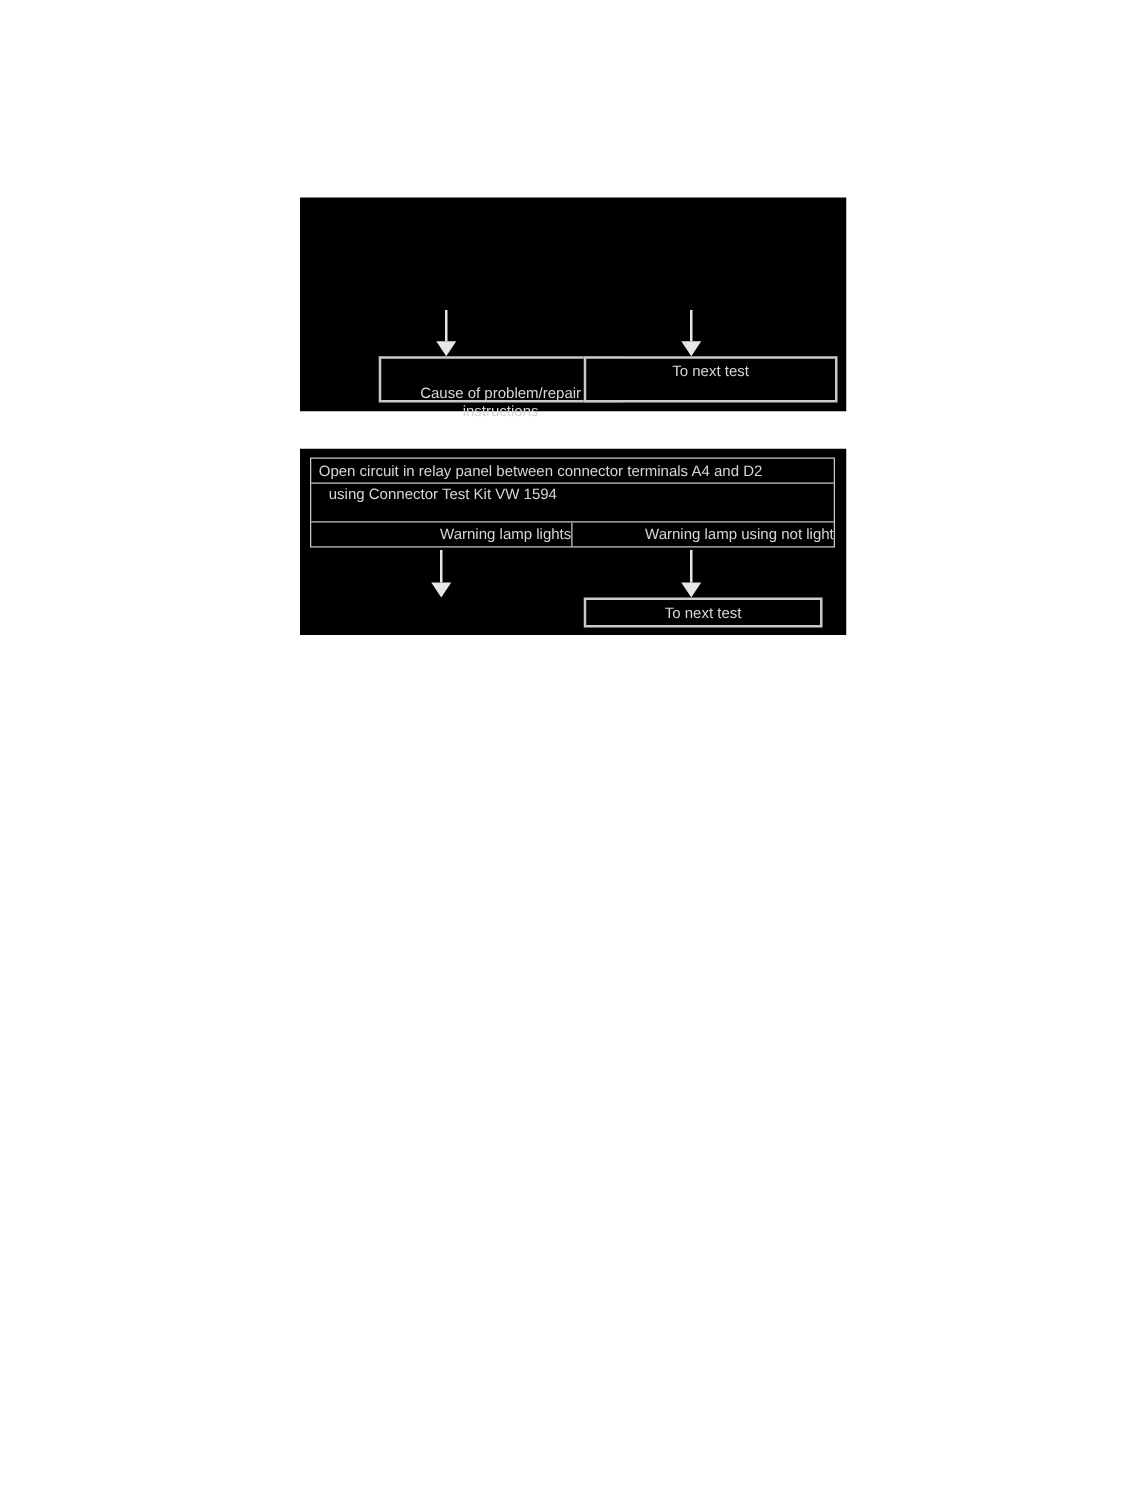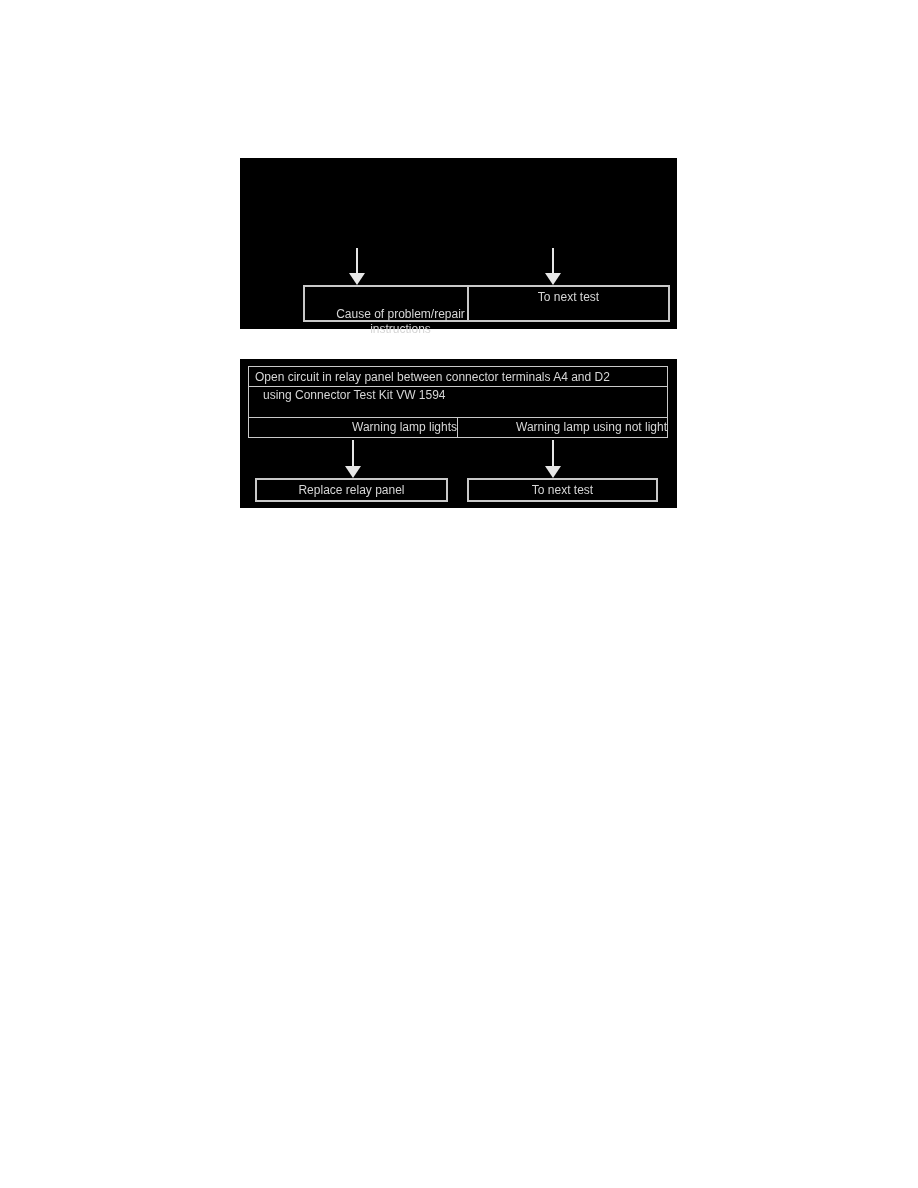--- a/index.html
+++ b/index.html
@@ -146,21 +146,18 @@
 
     <div class="arrow" id="p2-arrow-left">
       <div class="shaft"></div>
       <div class="head"></div>
     </div>
     <div class="arrow" id="p2-arrow-right">
       <div class="shaft"></div>
       <div class="head"></div>
     </div>
 
-    <div class="leaf-box" id="p2-box-left">
-      <div>Replace relay panel</div>
-    </div>
     <div class="leaf-box" id="p2-box-right">
       <div>To next test</div>
     </div>
   </div>
 
 </div>
 
 </body></html>

